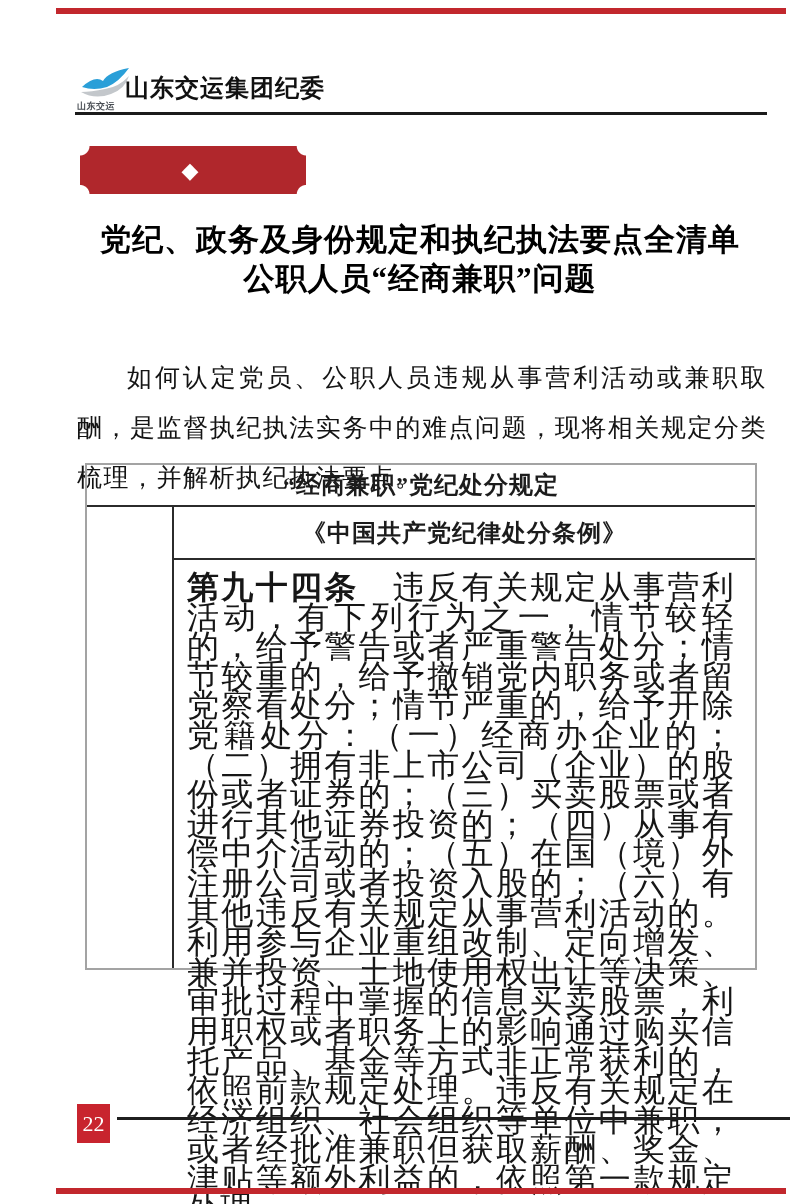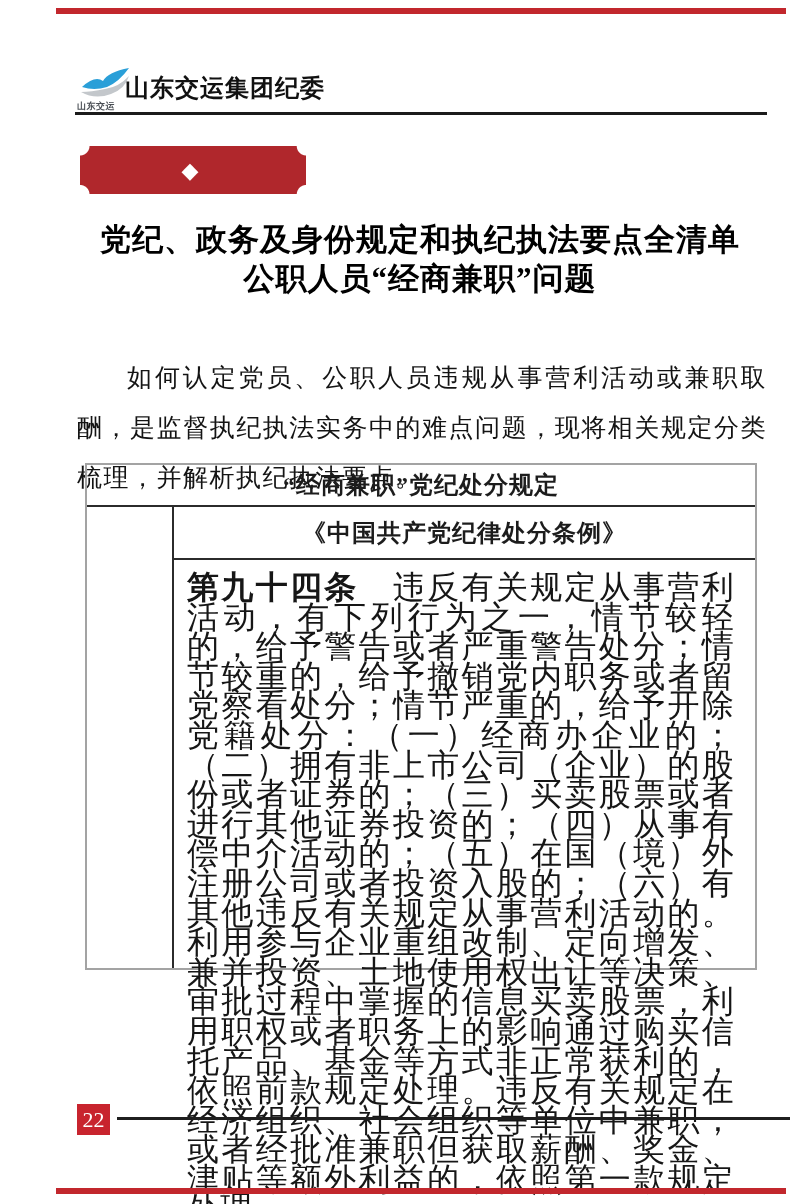--- a/index.html
+++ b/index.html
@@ -51,21 +51,21 @@
   .t-body{display:flex;}
   .t-left{width:85px;border-right:2px solid #2b2b2b;flex:0 0 85px;}
   .t-right{flex:1;}
   .t-row2{height:51px;border-bottom:2px solid #2b2b2b;display:flex;align-items:center;justify-content:center;
     font-size:24px;font-weight:bold;letter-spacing:1px;}
   .t-article{height:408px;box-sizing:border-box;padding:13px 20px 0 13px;
     font-size:32px;line-height:29.6px;letter-spacing:1.2px;text-align:justify;text-justify:inter-ideograph;color:#161616;}
   .t-article b{letter-spacing:1.2px;}
 
   
-  .page-badge{position:absolute;left:57px;top:1104px;width:33px;height:31px;background:#c8242e;
+  .page-badge{position:absolute;left:57px;top:1104px;width:33px;height:39px;background:#c8242e;
     color:#fff;font-size:22px;display:flex;align-items:center;justify-content:center;}
   .page-rule{position:absolute;left:97px;top:1117px;width:673px;height:3px;background:#1f1f1f;}
 </style>
 </head>
 <body>
 
 <div class="page">
 
   <div class="red-rule top"></div>
 

